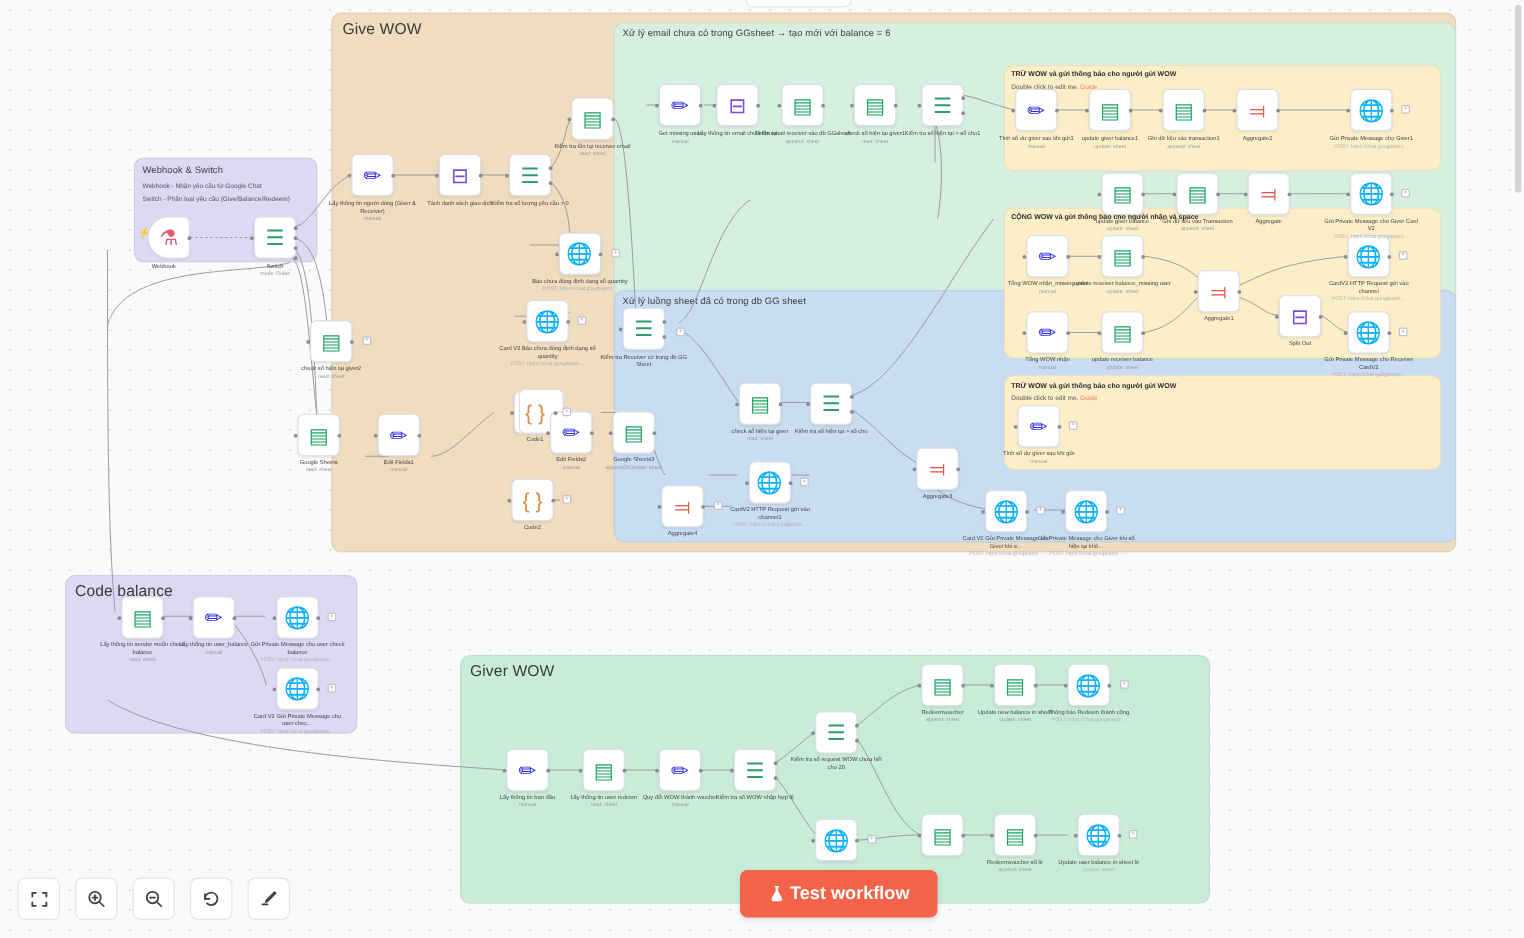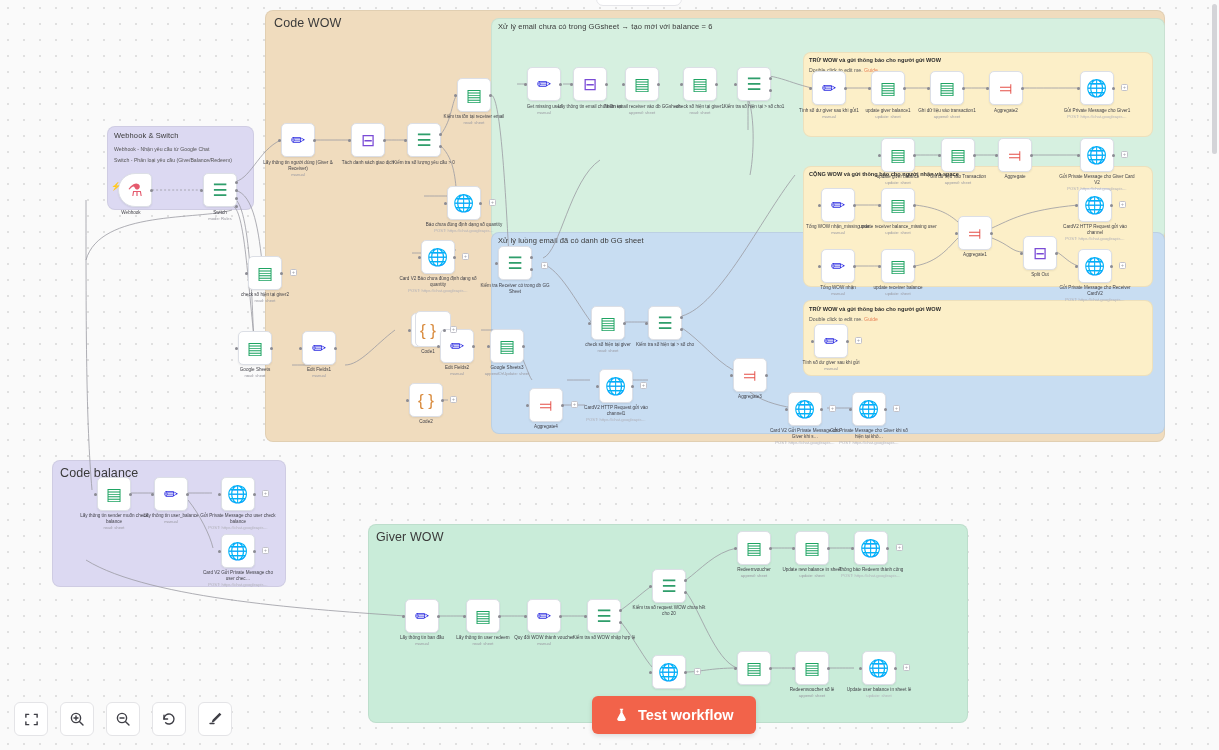--- a/index.html
+++ b/index.html
@@ -131,21 +131,21 @@
   
   #testbtn {
     position: absolute;
     left: 592px; bottom: 16px;
     height: 38px;
     padding: 0 22px;
     background: #f2634a;
     color: #fff;
     border: none;
     border-radius: 6px;
-    display: flex; align-items: center; gap: 9px;
+    display: flex; align-items: center; gap: 3px;
     font-size: 14.5px;
     font-weight: bold;
     cursor: pointer;
     box-shadow: 0 2px 5px rgba(0,0,0,.12);
     z-index: 20;
   }
   #topnub {
     position: absolute;
     left: 596px; top: -6px;
     width: 86px; height: 12px;
@@ -174,23 +174,23 @@
   <div class="group" style="left:265px;top:10px;width:900px;height:432px;background:#f0dcbe;"></div>
   <div class="group" style="left:491px;top:18px;width:674px;height:222px;background:#d6f0e0;"></div>
   <div class="group" style="left:491px;top:232px;width:674px;height:202px;background:#c8ddf2;"></div>
   <div class="group" style="left:803px;top:52px;width:350px;height:85px;background:#fcefc8;"></div>
   <div class="group" style="left:803px;top:166px;width:350px;height:121px;background:#fcefc8;"></div>
   <div class="group" style="left:803px;top:300px;width:350px;height:76px;background:#fcefc8;"></div>
   <div class="group" style="left:107px;top:126px;width:147px;height:84px;background:#dcd9f2;"></div>
   <div class="group" style="left:52px;top:460px;width:234px;height:127px;background:#dcd9f2;"></div>
   <div class="group" style="left:368px;top:524px;width:600px;height:199px;background:#c9ecd9;"></div>
 
-  <div class="group-title big" style="left:274px;top:16px;">Code WOW</div>
+  <div class="group-title big" style="left:274px;top:16px;">Give WOW</div>
   <div class="group-title" style="left:498px;top:22px;font-size:7.5px;">Xử lý email chưa có trong GGsheet → tạo mới với balance = 6</div>
-  <div class="group-title" style="left:498px;top:236px;font-size:7.5px;">Xử lý luồng email đã có danh db GG sheet</div>
+  <div class="group-title" style="left:498px;top:236px;font-size:7.5px;">Xử lý luồng sheet đã có trong db GG sheet</div>
   <div class="group-title big" style="left:60px;top:466px;">Code balance</div>
   <div class="group-title big" style="left:376px;top:530px;">Giver WOW</div>
   <div class="group-title" style="left:114px;top:131px;font-size:7.5px;">Webhook &amp; Switch</div>
   <div class="group-sub" style="left:114px;top:146px;">Webhook - Nhận yêu cầu từ Google Chat</div>
   <div class="group-sub" style="left:114px;top:157px;">Switch - Phân loại yêu cầu (Give/Balance/Redeem)</div>
 
   <div class="note-title" style="left:809px;top:57px;">TRỪ WOW và gửi thông báo cho người gửi WOW</div>
   <div class="group-sub" style="left:809px;top:67px;">
     <span>Double click to edit me.</span>
     <span class="lnk">Guide</span>

